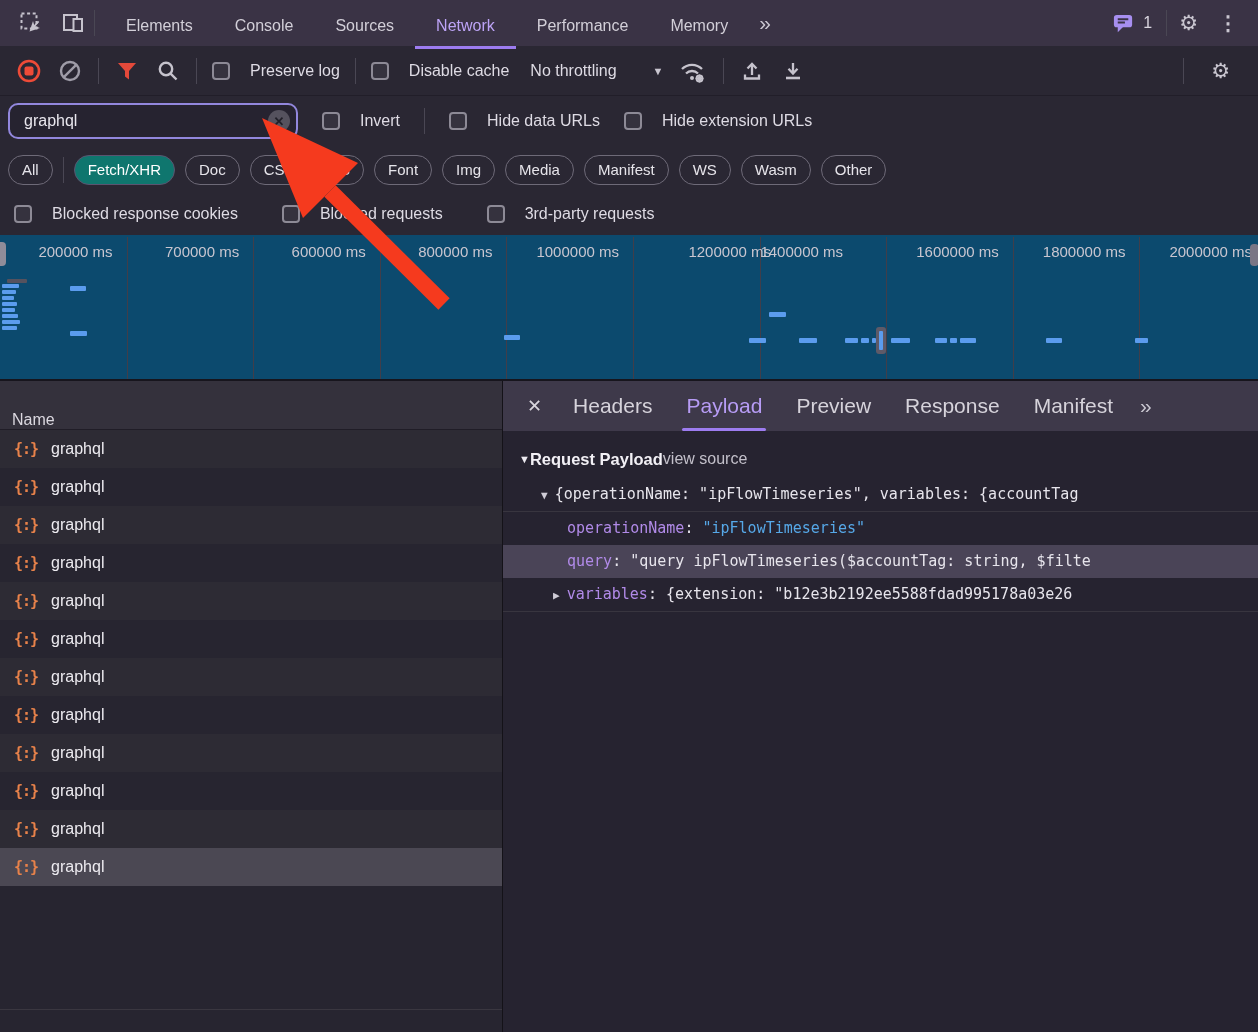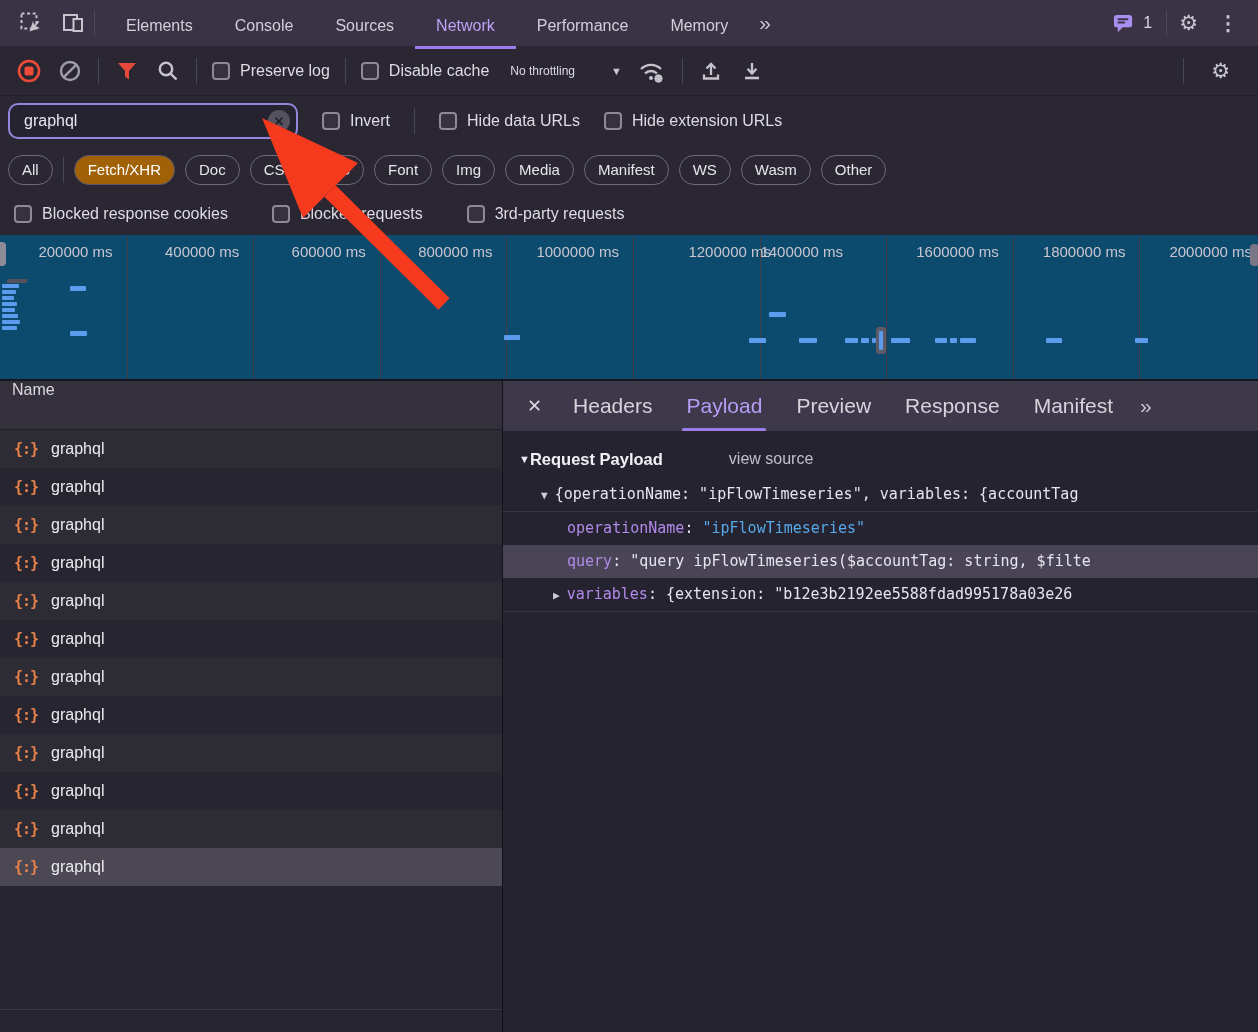--- a/index.html
+++ b/index.html
@@ -17,76 +17,76 @@
   .moretabs{font-size:21px;color:#cac7d1;padding:0 10px;letter-spacing:-1px}
   .spacer{flex:1}
   .issues{display:flex;align-items:center;gap:8px;margin-right:14px}
   .issuecount{font-size:16px;color:#d8d5de}
   .gear{font-size:21px;color:#c9c6d0;padding:0 12px}
   .kebab{font-size:20px;color:#c9c6d0;padding:0 8px;font-weight:bold}
 
   
   .toolbar2{height:49px;background:#2a2733;display:flex;align-items:center;gap:15px;padding:0 16px;border-bottom:1px solid #211e29}
   .iconbtn{width:26px;height:26px;display:flex;align-items:center;justify-content:center;flex:none}
-  .cbgroup{display:flex;align-items:center;gap:10px;white-space:nowrap}
+  .cbgroup{display:flex;align-items:center;gap:20px;white-space:nowrap}
   .chk{width:18px;height:18px;border:2px solid #8d8a96;border-radius:4px;background:#35323e;box-sizing:border-box;flex:none}
   .cblabel{font-size:16px;color:#dedbe4}
   .throttle{display:flex;align-items:center;margin-left:6px}
-  .throttlelabel{font-size:12px;color:#dedbe4}
+  .throttlelabel{font-size:16px;color:#dedbe4}
   .caret{font-size:11px;color:#c9c6d0;margin-left:36px}
   .wifi{position:relative;width:30px;height:26px}
 
   
   .filterrow{height:50px;background:#2a2733;display:flex;align-items:center;gap:24px;padding:0 8px}
   .filter-input{width:268px;height:32px;background:#262330;border:2px solid #9287dd;border-radius:10px;
                 display:flex;align-items:center;padding:0 6px 0 12px;box-sizing:content-box}
   .filter-input input{flex:1;background:transparent;border:none;outline:none;color:#e9e7ee;font-size:16px;font-family:"Liberation Sans",sans-serif;min-width:0}
   .clearbtn{width:22px;height:22px;border-radius:50%;background:#55525e;color:#211f28;font-size:13px;font-weight:bold;
             display:flex;align-items:center;justify-content:center;flex:none}
 
   
   .chiprow{height:47px;background:#2a2733;display:flex;align-items:center;gap:10px;padding:0 8px}
   .chip{height:30px;line-height:28px;padding:0 13px;border:1px solid #6e6a78;border-radius:15px;font-size:15px;
         color:#e6e4ea;box-sizing:border-box;white-space:nowrap}
-  .chip.sel{background:#a16207;border-color:#5b5470;color:#fff}
+  .chip.sel{background:#0f766e;border-color:#5b5470;color:#fff}
 
   
   .cbrow{height:42px;background:#2a2733;display:flex;align-items:center;gap:44px;padding:0 14px}
 
   
   .overview{height:144px;background:#0c4a6e;position:relative;border-bottom:2px solid #17151d;overflow:hidden}
   .gridline{position:absolute;top:2px;bottom:0;width:1px;background:#413e4a}
   .ticklabel{position:absolute;top:8px;height:20px;font-size:15px;color:#c9c6d0;text-align:right;width:148px;white-space:nowrap}
   .bar{position:absolute;background:#5b9cee;border-radius:1px}
   .bar.gray{background:#55525e}
   .marker{position:absolute;background:#5e5a68;border-radius:3px}
   .grip{position:absolute;background:#8f8c99;border-radius:4px}
 
   
   .main{display:flex;height:652px}
   .left{width:502px;flex:none;border-right:1px solid #141218;background:#272530;position:relative;display:flex;flex-direction:column}
-  .lheader{height:48px;background:#34313c;border-bottom:1px solid #201d27;display:flex;align-items:flex-start;padding:0 12px;font-size:16px;color:#dbd8e0;flex:none}
+  .lheader{height:48px;background:#34313c;border-bottom:1px solid #201d27;display:flex;align-items:flex-end;padding:0 12px;font-size:16px;color:#dbd8e0;flex:none}
   .row{height:38px;display:flex;align-items:center;padding:0 14px;gap:13px;font-size:16px;color:#edebf0;flex:none}
   .row.odd{background:#2d2b34}.row.even{background:#272530}.row.sel{background:#4b4853}
   .jicon{font-family:"DejaVu Sans Mono",monospace;color:#e8824a;font-size:15px;font-weight:bold;letter-spacing:-1px}
   .bottomline{position:absolute;left:0;right:0;top:628px;height:1px;background:#3a3740}
 
   .right{flex:1;min-width:0;background:#262330;display:flex;flex-direction:column}
   .rtabs{height:50px;background:#3e394a;display:flex;align-items:center;padding:0 10px;flex:none}
   .closex{font-size:18px;color:#d8d5dd;padding:0 14px}
   .rtabslot{display:flex;height:50px}
   .rtab{padding:0 17px;height:50px;line-height:50px;font-size:21px;color:#d6d3db;position:relative;white-space:nowrap}
   .rtab.sel{color:#b79cf5}
   .rtab.sel::after{content:"";position:absolute;left:13px;right:13px;bottom:0;height:3px;background:#9d7cf0;border-radius:2px}
 
   .payload{padding-top:10px;overflow:hidden}
   .psection{display:flex;align-items:center;height:36px;padding-left:16px}
   .ptri{font-size:11px;color:#eceaf0}
   .ptitle{font-weight:bold;font-size:16.5px;color:#f2f0f5}
-  .viewsource{margin-left:66px;color:#c3c0ca;font-size:16px}
+  .viewsource{color:#c3c0ca;font-size:16px}
   .mono{font-family:"DejaVu Sans Mono",monospace;font-size:15px}
   .ppreview{height:34px;line-height:34px;padding-left:38px;white-space:nowrap;overflow:hidden;color:#e7e5ec}
   .prow{height:33px;line-height:33px;padding-left:64px;white-space:nowrap;overflow:hidden;color:#e7e5ec}
   .prow.first{border-top:1px solid #38353f}
   .prow.hl{background:#4a4457}
   .prow.vars{padding-left:50px;border-bottom:1px solid #38353f}
   .pkey{color:#b18ae8}
   .pstr{color:#56a8e8}
   .tri{display:inline-block;font-size:11px;color:#cfccd6;margin-right:7px}
 
@@ -247,21 +247,21 @@
   <div class="cbgroup">
     <span class="chk"></span>
     <span class="cblabel">3rd-party requests</span>
   </div>
 </div>
 
 <div class="overview" id="overview">
     <div class="gridline" style="left: 126.6px;"></div>
     <div class="ticklabel" style="left: -35.4px;">200000 ms</div>
     <div class="gridline" style="left: 253.2px;"></div>
-    <div class="ticklabel" style="left: 91.2px;">400000 ms</div>
+    <div class="ticklabel" style="left: 91.2px;">700000 ms</div>
     <div class="gridline" style="left: 379.8px;"></div>
     <div class="ticklabel" style="left: 217.8px;">600000 ms</div>
     <div class="gridline" style="left: 506.4px;"></div>
     <div class="ticklabel" style="left: 344.4px;">800000 ms</div>
     <div class="gridline" style="left: 633px;"></div>
     <div class="ticklabel" style="left: 471px;">1000000 ms</div>
     <div class="gridline" style="left: 759.6px;"></div>
     <div class="ticklabel" style="left: 623px;">1200000 ms</div>
     <div class="gridline" style="left: 886.2px;"></div>
     <div class="ticklabel" style="left: 695px;">1400000 ms</div>

